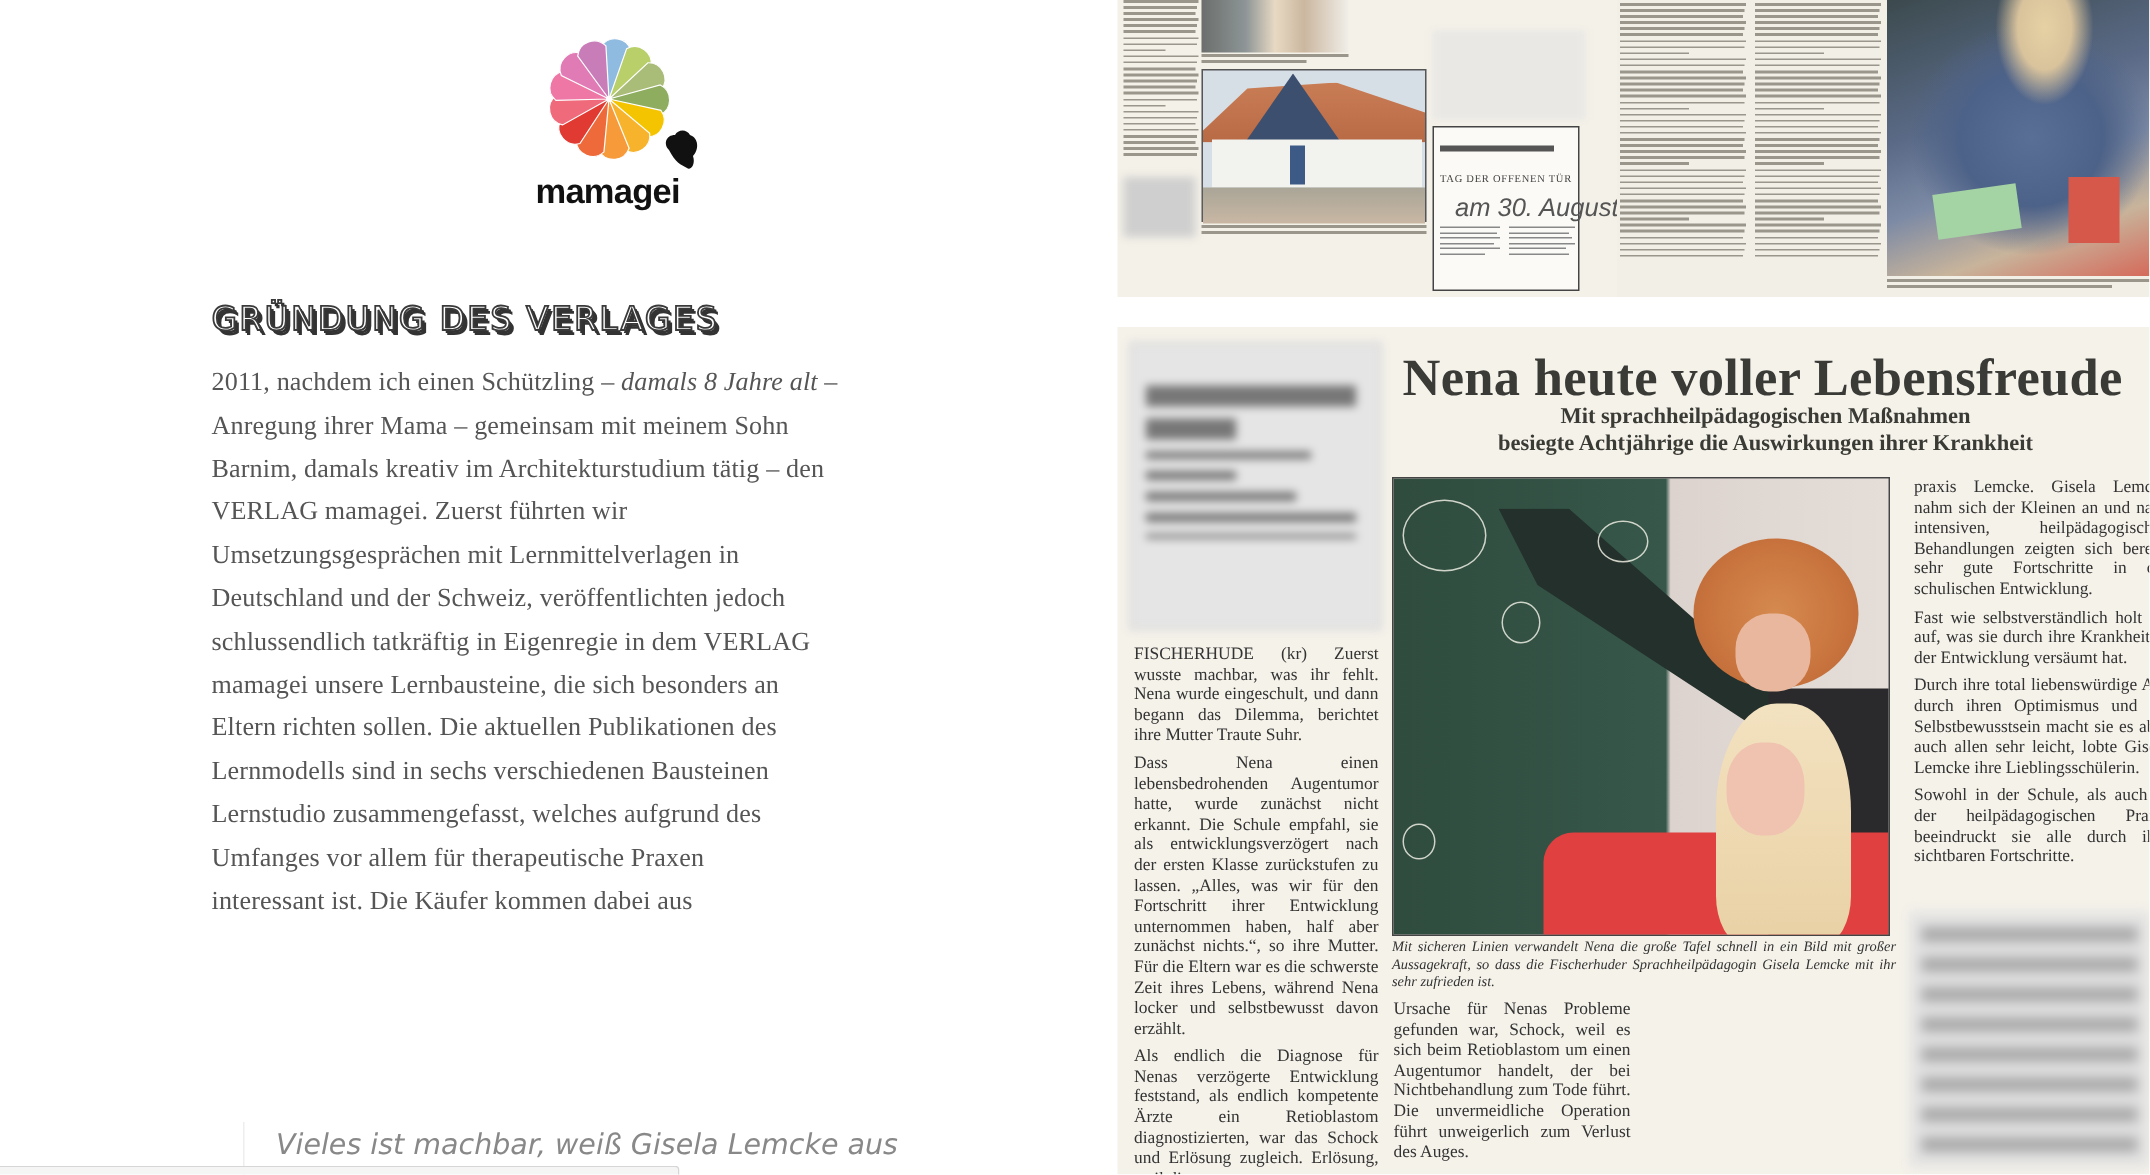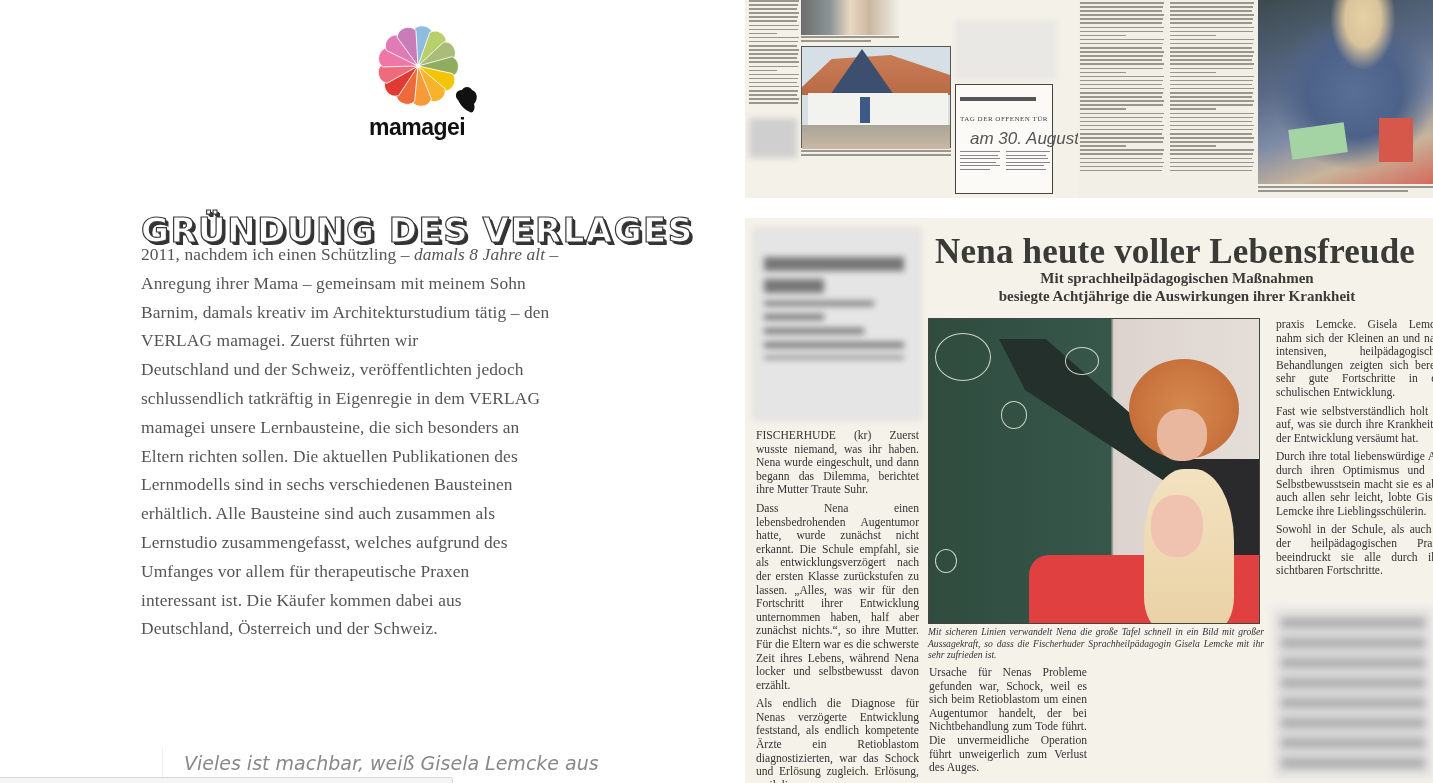--- a/index.html
+++ b/index.html
@@ -1,33 +1,32 @@
 <!DOCTYPE html>
 <html><head>
 <meta charset="utf-8">
 <style>
   * { box-sizing: border-box; margin: 0; padding: 0; }
   html, body { width: 1433px; height: 783px; overflow: hidden; background: #ffffff; }
   body { position: relative; font-family: "DejaVu Sans", sans-serif; color: #444; }
 
   
-  .logo { position: absolute; left: 366px; top: 14px; width: 116px; height: 126px; }
+  .logo { position: absolute; left: 354px; top: 14px; width: 116px; height: 126px; }
   .logo svg { display: block; }
   .logo-text { position: absolute; left: 3px; top: 100px; font-family: "Liberation Sans", sans-serif; font-weight: bold; font-size: 23px; letter-spacing: -0.5px; color: #111; }
 
   
   .heading {
     position: absolute; left: 141px; top: 197px;
-    font-family: "DejaVu Sans", sans-serif; font-weight: bold; font-size: 34px;
+    font-family: "DejaVu Sans", sans-serif; font-weight: normal; font-size: 22px;
     letter-spacing: 1.5px; text-transform: uppercase;
     color: #ffffff;
     -webkit-text-stroke: 1.2px #3a3a3a;
     text-shadow: 2px 2px 0 #333, 3px 3px 0 #333;
     line-height: 34px;
-    margin-top: 16px;
   }
 
   
   .body-text {
     position: absolute; left: 141px; top: 240px; width: 560px;
     font-family: "DejaVu Sans", sans-serif; font-weight: 300;
     font-size: 17.4px; line-height: 28.8px; color: #555;
     letter-spacing: 0.1px;
   }
   .body-text .line { display: block; white-space: nowrap; font-family: Liberation Serif, serif; }
@@ -147,30 +146,29 @@
   <span class="logo-text">mamagei</span>
 </div>
 
 <h2 class="heading">Gründung des Verlages</h2>
 
 <div class="body-text">
   <span class="line"><span>2011, nachdem ich einen Schützling – </span><em>damals 8 Jahre alt</em><span> –</span></span>
   <span class="line">Anregung ihrer Mama – gemeinsam mit meinem Sohn</span>
   <span class="line">Barnim, damals kreativ im Architekturstudium tätig – den</span>
   <span class="line">VERLAG mamagei. Zuerst führten wir</span>
+  <span class="line">Umsetzungsgesprächen mit Lernmittelverlagen in</span>
   <span class="line">Deutschland und der Schweiz, veröffentlichten jedoch</span>
   <span class="line">schlussendlich tatkräftig in Eigenregie in dem VERLAG</span>
   <span class="line">mamagei unsere Lernbausteine, die sich besonders an</span>
   <span class="line">Eltern richten sollen. Die aktuellen Publikationen des</span>
   <span class="line">Lernmodells sind in sechs verschiedenen Bausteinen</span>
-  <span class="line">erhältlich. Alle Bausteine sind auch zusammen als</span>
   <span class="line">Lernstudio zusammengefasst, welches aufgrund des</span>
   <span class="line">Umfanges vor allem für therapeutische Praxen</span>
   <span class="line">interessant ist. Die Käufer kommen dabei aus</span>
-  <span class="line">Deutschland, Österreich und der Schweiz.</span>
 </div>
 
 <blockquote class="quote">Vieles ist machbar, weiß Gisela Lemcke aus</blockquote>
 
 <div class="clip clip-top-left">
   <div class="fake-lines tl-col">
       <i style="width: 50px; height: 1.5px; margin-bottom: 2.6px;"></i>
       <i style="width: 49px; height: 1.5px; margin-bottom: 2.6px;"></i>
       <i style="width: 48px; height: 1.5px; margin-bottom: 2.6px;"></i>
       <i style="width: 50px; height: 1.5px; margin-bottom: 2.6px;"></i>
@@ -361,21 +359,21 @@
     <div class="woman-body"></div>
     <div class="woman-hair"></div>
     <div class="woman-face"></div>
     <div class="girl-body"></div>
     <div class="girl-hair"></div>
     <div class="girl-face"></div>
   </div>
   <div class="caption">Mit sicheren Linien verwandelt Nena die große Tafel schnell in ein Bild mit großer Aussagekraft, so dass die Fischerhuder Sprachheilpädagogin Gisela Lemcke mit ihr sehr zufrieden ist.</div>
 
   <div class="col col-1">
-    <p>FISCHERHUDE (kr) Zuerst wusste niemand, was ihr haben. Nena wurde eingeschult, und dann begann das Dilemma, berichtet ihre Mutter Traute Suhr.</p>
+    <p>FISCHERHUDE (kr) Zuerst wusste machbar, was ihr fehlt. Nena wurde eingeschult, und dann begann das Dilemma, berichtet ihre Mutter Traute Suhr.</p>
     <p>Dass Nena einen lebensbedrohenden Augentumor hatte, wurde zunächst nicht erkannt. Die Schule empfahl, sie als entwicklungsverzögert nach der ersten Klasse zurückstufen zu lassen. „Alles, was wir für den Fortschritt ihrer Entwicklung unternommen haben, half aber zunächst nichts.“, so ihre Mutter. Für die Eltern war es die schwerste Zeit ihres Lebens, während Nena locker und selbstbewusst davon erzählt.</p>
     <p>Als endlich die Diagnose für Nenas verzögerte Entwicklung feststand, als endlich kompetente Ärzte ein Retioblastom diagnostizierten, war das Schock und Erlösung zugleich. Erlösung, weil die</p>
   </div>
   <div class="col col-2">
     <p>Ursache für Nenas Probleme gefunden war, Schock, weil es sich beim Retioblastom um einen Augentumor handelt, der bei Nichtbehandlung zum Tode führt. Die unvermeidliche Operation führt unweigerlich zum Verlust des Auges.</p>
   </div>
   <div class="col col-4">
     <p>praxis Lemcke. Gisela Lemcke nahm sich der Kleinen an und nach intensiven, heilpädagogischen Behandlungen zeigten sich bereits sehr gute Fortschritte in der schulischen Entwicklung.</p>
     <p>Fast wie selbstverständlich holt sie auf, was sie durch ihre Krankheit in der Entwicklung versäumt hat.</p>
     <p>Durch ihre total liebenswürdige Art, durch ihren Optimismus und ihr Selbstbewusstsein macht sie es aber auch allen sehr leicht, lobte Gisela Lemcke ihre Lieblingsschülerin.</p>

